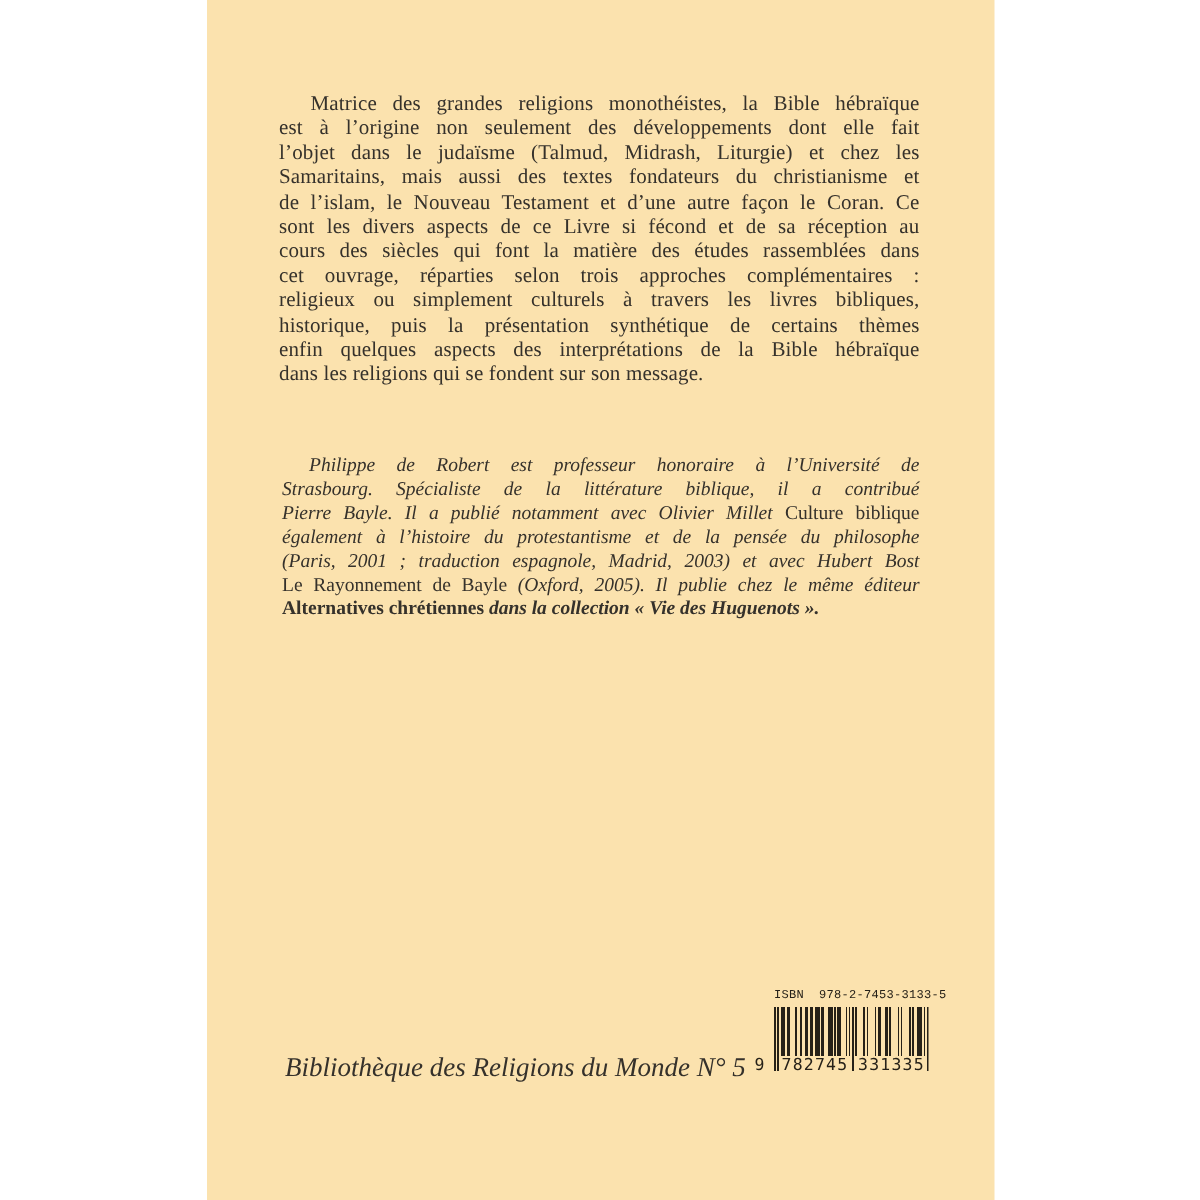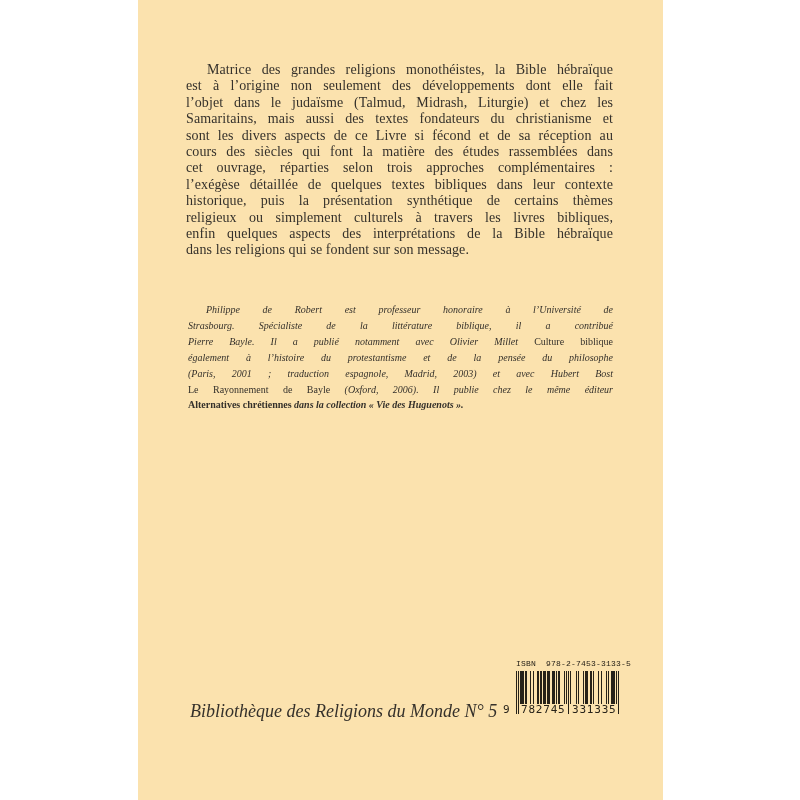--- a/index.html
+++ b/index.html
@@ -22,21 +22,21 @@
     font-size: 14px; line-height: 16.4px;
     color: var(--text-color, #35312b);
     letter-spacing: 0.1px;
   }
   .desc .line { text-align: justify; text-align-last: justify; }
   .desc .line:first-child { text-indent: 21px; margin-top: 12px; }
   .desc .line:last-child { text-align-last: left; }
   .bio {
     position: absolute;
     left: 50px; top: 302px; width: 425px;
-    font-size: 10px; line-height: 15.9px;
+    font-size: 13px; line-height: 15.9px;
     font-style: italic;
     color: var(--text-color, #35312b);
   }
   .bio .line { text-align: justify; text-align-last: justify; }
   .bio .line:first-child { text-indent: 18px; }
   .bio .line:last-child { text-align-last: left; font-weight: bold; }
   .roman { font-style: normal; }
   .collection {
     position: absolute;
     left: 52px; top: 701px;
@@ -75,37 +75,37 @@
 </head>
 <body>
 
 <div class="cover">
 
   <div class="desc" id="description">
       <div class="line"><span>Matrice des grandes religions monothéistes, la Bible hébraïque</span></div>
       <div class="line"><span>est à l’origine non seulement des développements dont elle fait</span></div>
       <div class="line"><span>l’objet dans le judaïsme (Talmud, Midrash, Liturgie) et chez les</span></div>
       <div class="line"><span>Samaritains, mais aussi des textes fondateurs du christianisme et</span></div>
+      <div class="line"><span>de l’islam, le Nouveau Testament et d’une autre façon le Coran. Ce</span></div>
       <div class="line"><span>sont les divers aspects de ce Livre si fécond et de sa réception au</span></div>
       <div class="line"><span>cours des siècles qui font la matière des études rassemblées dans</span></div>
       <div class="line"><span>cet ouvrage, réparties selon trois approches complémentaires :</span></div>
-      <div class="line"><span>l’exégèse détaillée de quelques textes bibliques dans leur contexte</span></div>
+      <div class="line"><span>religieux ou simplement culturels à travers les livres bibliques,</span></div>
       <div class="line"><span>historique, puis la présentation synthétique de certains thèmes</span></div>
-      <div class="line"><span>religieux ou simplement culturels à travers les livres bibliques,</span></div>
       <div class="line"><span>enfin quelques aspects des interprétations de la Bible hébraïque</span></div>
       <div class="line"><span>dans les religions qui se fondent sur son message.</span></div>
     </div>
 
   <div class="bio" id="author-bio">
       <div class="line"><span>Philippe de Robert est professeur honoraire à l’Université de</span></div>
       <div class="line"><span>Strasbourg. Spécialiste de la littérature biblique, il a contribué</span></div>
       <div class="line"><span>Pierre Bayle. Il a publié notamment avec Olivier Millet </span><span class="roman">Culture biblique</span></div>
       <div class="line"><span>également à l’histoire du protestantisme et de la pensée du philosophe</span></div>
       <div class="line"><span>(Paris, 2001 ; traduction espagnole, Madrid, 2003) et avec Hubert Bost</span></div>
-      <div class="line"><span class="roman">Le Rayonnement de Bayle </span><span>(Oxford, 2006). Il publie chez le même éditeur</span></div>
+      <div class="line"><span class="roman">Le Rayonnement de Bayle </span><span>(Oxford, 2005). Il publie chez le même éditeur</span></div>
       <div class="line"><span class="roman">Alternatives chrétiennes </span><span>dans la collection « Vie des Huguenots ».</span></div>
     </div>
 
   <div class="collection">Bibliothèque des Religions du Monde N° 5</div>
 
   <div class="barcode">
     <div class="isbn-label">ISBN  978-2-7453-3133-5</div>
     <div class="bars-wrap">
       <svg id="ean-svg" viewBox="0 0 95 43" preserveAspectRatio="none">
           <rect x="0" y="0" width="1" height="43" shape-rendering="crispEdges"></rect>

